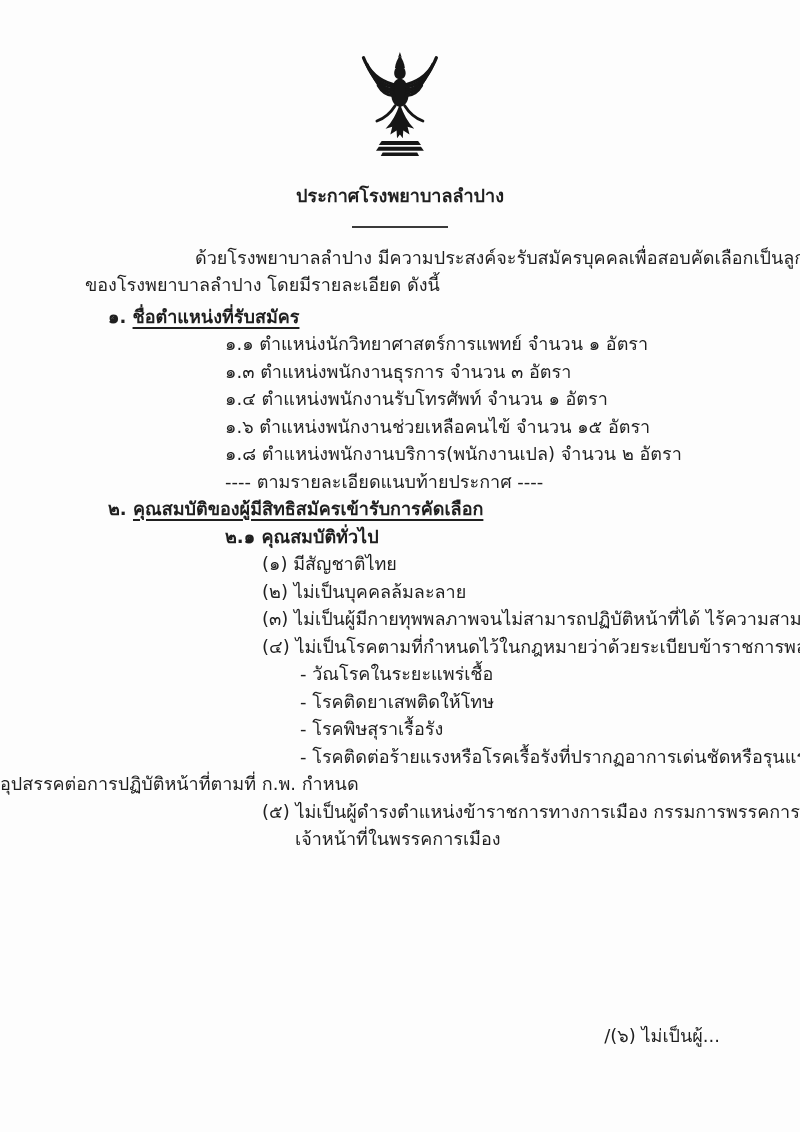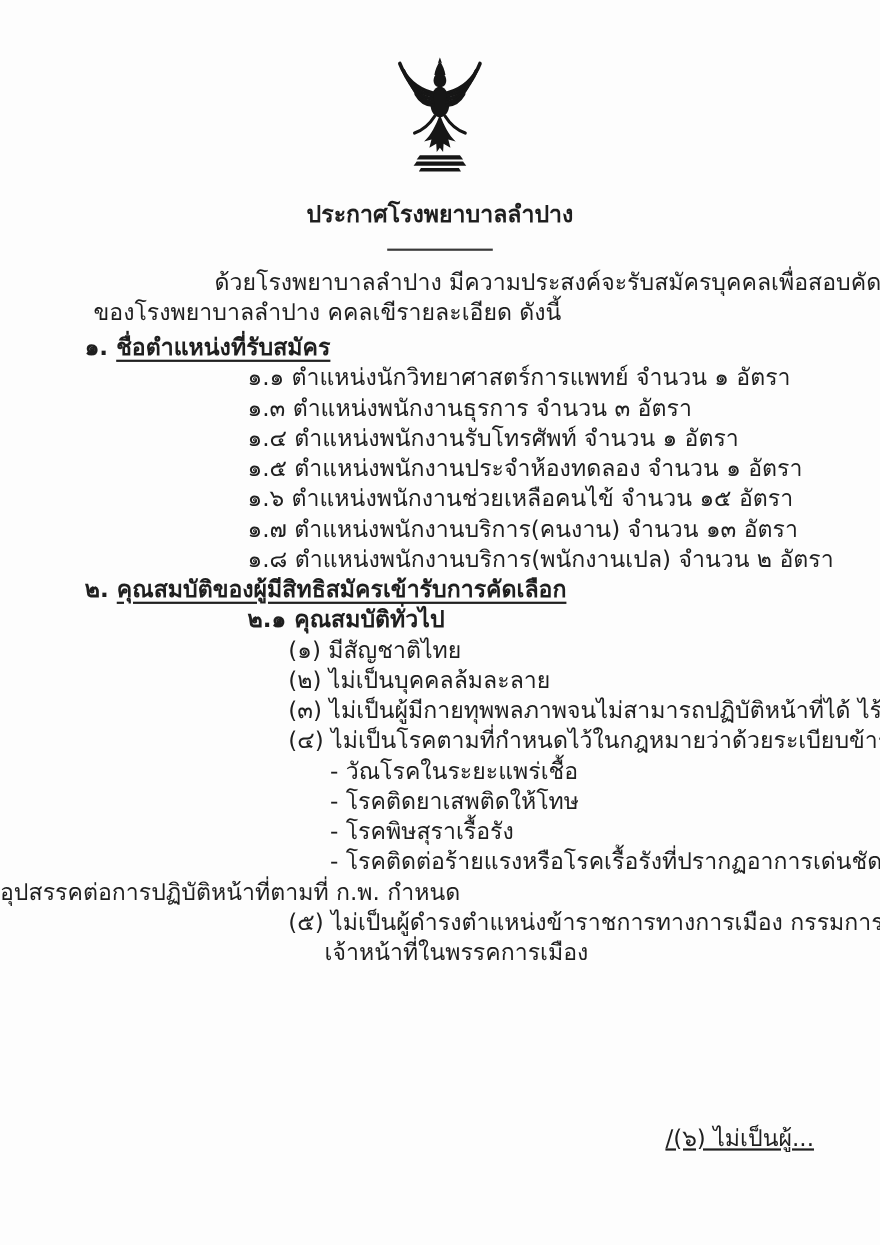--- a/index.html
+++ b/index.html
@@ -5,54 +5,53 @@
   * { margin: 0; padding: 0; box-sizing: border-box; }
   html, body { background: #e9e9e9; }
   .page {
     position: relative;
     width: 800px;
     height: 1132px;
     margin: 0 auto;
     background: #fdfdfd;
     color: #1f1f1f;
     font-family: "DejaVu Sans", "Liberation Sans", sans-serif;
-    font-size: 21px;
+    font-size: 18px;
     line-height: 27.5px;
     overflow: hidden;
     padding-top: 52px;
   }
   .emblem-wrap { text-align: center; height: 118px; }
   .emblem-wrap svg { height: 115px; width: auto; }
   .line { white-space: nowrap; }
   .center { text-align: center; }
   .bold { font-weight: bold; }
   .uline { text-decoration: underline; text-decoration-thickness: 1.5px; text-underline-offset: 4px; }
   .divider {
     width: 96px;
     border: 0;
     border-top: 2px solid #3a3a3a;
     margin: 16px auto 0 auto;
   }
   .ind-a  { padding-left: 195px; } 
   .ind-0  { padding-left: 85px;  } 
-  .ind-s  { padding-left: 77px; } 
+  .ind-s  { padding-left: 108px; } 
   .ind-1  { padding-left: 225px; } 
   .ind-2  { padding-left: 262px; } 
   .ind-2c { padding-left: 295px; } 
   .ind-3  { padding-left: 300px; } 
   .ind-3c { } 
   .mt-title { margin-top: 12px; }
   .mt-intro { margin-top: 16px; }
   .mt-sec   { margin-top: 4px; }
   .footer-note {
     position: absolute;
     top: 1022px;
-    right: 60px;
+    right: 80px;
     white-space: nowrap;
-    text-decoration: underline;
   }
 </style>
 </head>
 <body>
 
 <div class="page">
 
   <div class="emblem-wrap">
     <svg viewBox="0 0 200 240" aria-hidden="true">
       <g fill="#161616">
@@ -83,33 +82,32 @@
         <path d="M56 198 L144 198 L150 206 L50 206 Z"></path>
         <path d="M64 210 L136 210 L140 217 L60 217 Z"></path>
       </g>
     </svg>
   </div>
 
   <div class="line center bold mt-title">ประกาศโรงพยาบาลลำปาง</div>
   <hr class="divider">
 
   <div class="line ind-a mt-intro">ด้วยโรงพยาบาลลำปาง มีความประสงค์จะรับสมัครบุคคลเพื่อสอบคัดเลือกเป็นลูกจ้างชั่วคราวรายวัน</div>
-  <div class="line ind-0">ของโรงพยาบาลลำปาง คคลเขีรายละเอียด  ดังนี้</div>
+  <div class="line ind-0">ของโรงพยาบาลลำปาง โดยมีรายละเอียด  ดังนี้</div>
 
   <div class="line ind-s bold mt-sec">
     <span>๑.</span>
     <span class="uline">ชื่อตำแหน่งที่รับสมัคร</span>
   </div>
   <div class="line ind-1">๑.๑ ตำแหน่งนักวิทยาศาสตร์การแพทย์ จำนวน ๑ อัตรา</div>
   <div class="line ind-1">๑.๓ ตำแหน่งพนักงานธุรการ จำนวน ๓ อัตรา</div>
   <div class="line ind-1">๑.๔ ตำแหน่งพนักงานรับโทรศัพท์ จำนวน ๑ อัตรา</div>
-  <div class="line ind-1">๑.๕ ตำแหน่งพนักงานประจำห้องทดลอง จำนวน ๑ อัตรา</div>
   <div class="line ind-1">๑.๖ ตำแหน่งพนักงานช่วยเหลือคนไข้ จำนวน ๑๕ อัตรา</div>
-  <div class="line ind-1">๑.๗ ตำแหน่งพนักงานบริการ(คนงาน) จำนวน ๑๓ อัตรา</div>
   <div class="line ind-1">๑.๘ ตำแหน่งพนักงานบริการ(พนักงานเปล) จำนวน ๒ อัตรา</div>
+  <div class="line ind-1">---- ตามรายละเอียดแนบท้ายประกาศ ----</div>
 
   <div class="line ind-s bold">
     <span>๒.</span>
     <span class="uline">คุณสมบัติของผู้มีสิทธิสมัครเข้ารับการคัดเลือก</span>
   </div>
   <div class="line ind-1 bold">๒.๑ คุณสมบัติทั่วไป</div>
 
   <div class="line ind-2">(๑) มีสัญชาติไทย</div>
   <div class="line ind-2">(๒) ไม่เป็นบุคคลล้มละลาย</div>
   <div class="line ind-2">(๓) ไม่เป็นผู้มีกายทุพพลภาพจนไม่สามารถปฏิบัติหน้าที่ได้ ไร้ความสามารถ หรือ</div>

